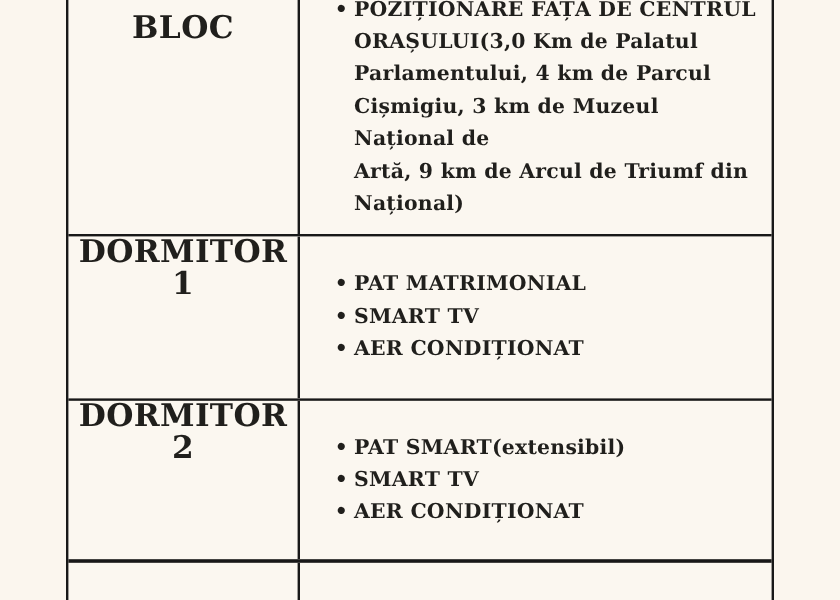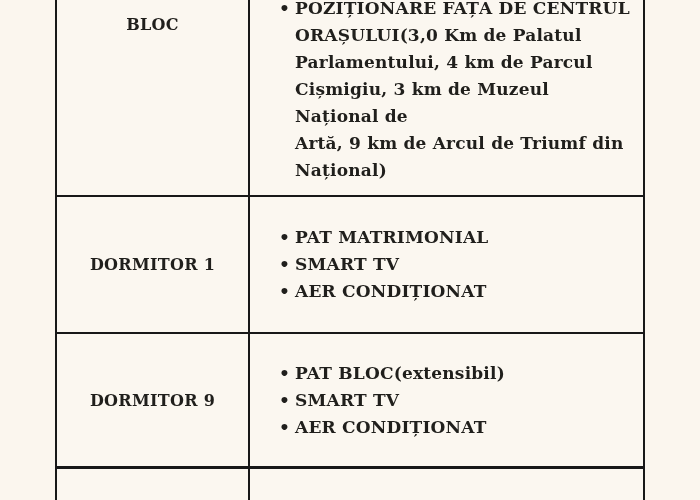--- a/index.html
+++ b/index.html
@@ -38,29 +38,28 @@
   }
   .row-bloc   { height: 197px; }
   .row-dorm1  { height: 137px; }
   .row-dorm2  { height: 135px; border-bottom-width: 3px; }
   .row-last   { flex: 1; border-bottom: none; }
   .label-cell {
     width: 193px;
     border-right: 2px solid var(--border);
     display: flex;
     justify-content: center;
-    align-items: center;
     text-align: center;
   }
   .row-bloc .label-cell {
     align-items: flex-start;
     padding-top: 11px;
   }
   .row-label {
-    font-size: 16px;
+    font-size: 26px;
     line-height: 27px;
     letter-spacing: 0.3px;
   }
   .content-cell {
     flex: 1;
     position: relative;
     display: flex;
     flex-direction: column;
     justify-content: center;
   }
@@ -134,28 +133,28 @@
             <div class="lines">
               <span class="line">AER CONDIȚIONAT</span>
             </div>
           </div>
         </div>
     </div>
   </div>
 
   <div class="row row-dorm2">
     <div class="label-cell">
-      <div class="row-label">DORMITOR 9</div>
+      <div class="row-label">DORMITOR 2</div>
     </div>
     <div class="content-cell">
       <div class="feature-list">
           <div class="feature-item">
             <span class="bullet">•</span>
             <div class="lines">
-              <span class="line">PAT BLOC(extensibil)</span>
+              <span class="line">PAT SMART(extensibil)</span>
             </div>
           </div>
           <div class="feature-item">
             <span class="bullet">•</span>
             <div class="lines">
               <span class="line">SMART TV</span>
             </div>
           </div>
           <div class="feature-item">
             <span class="bullet">•</span>

